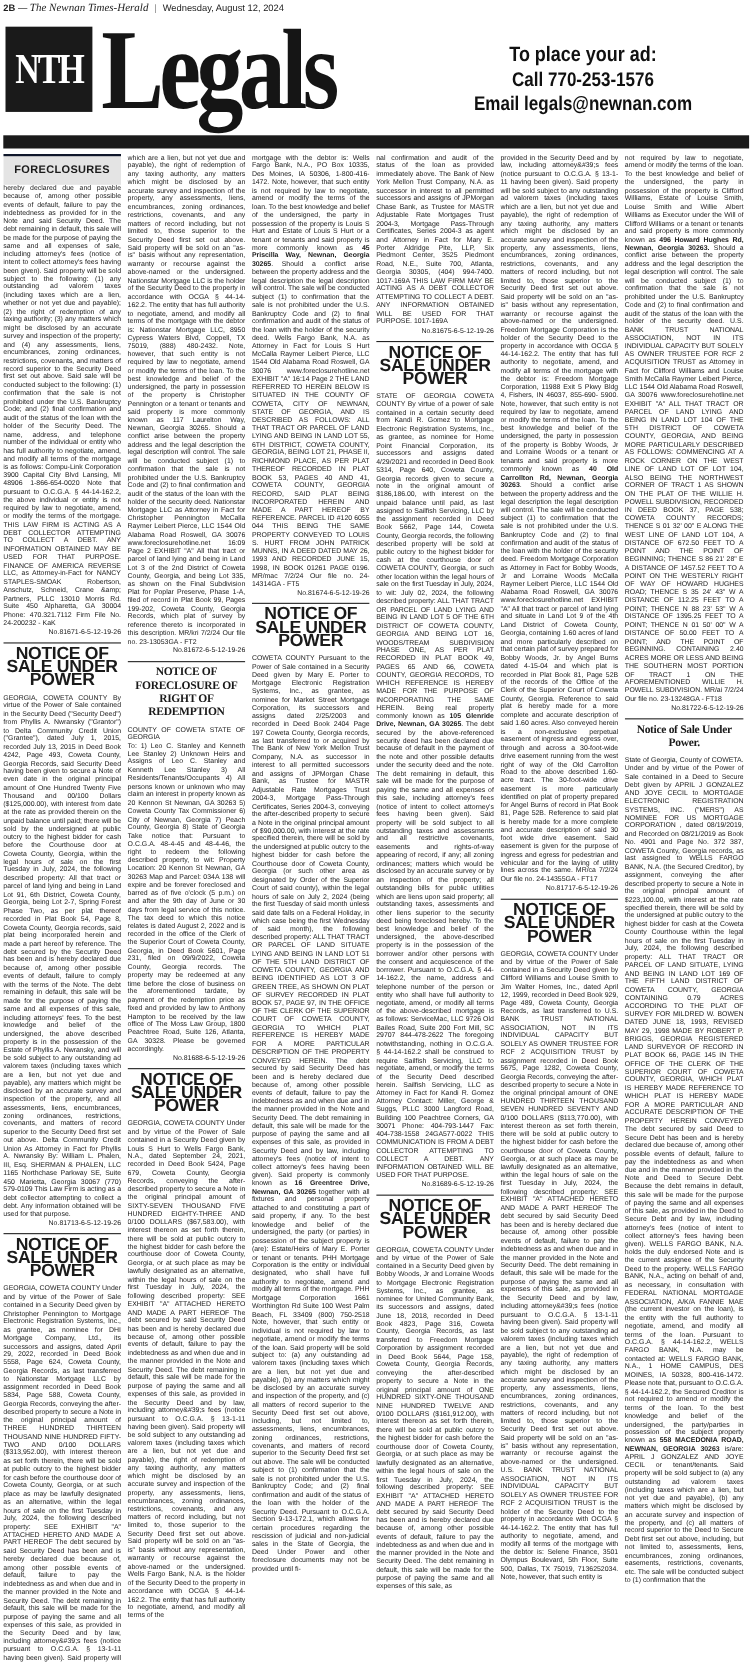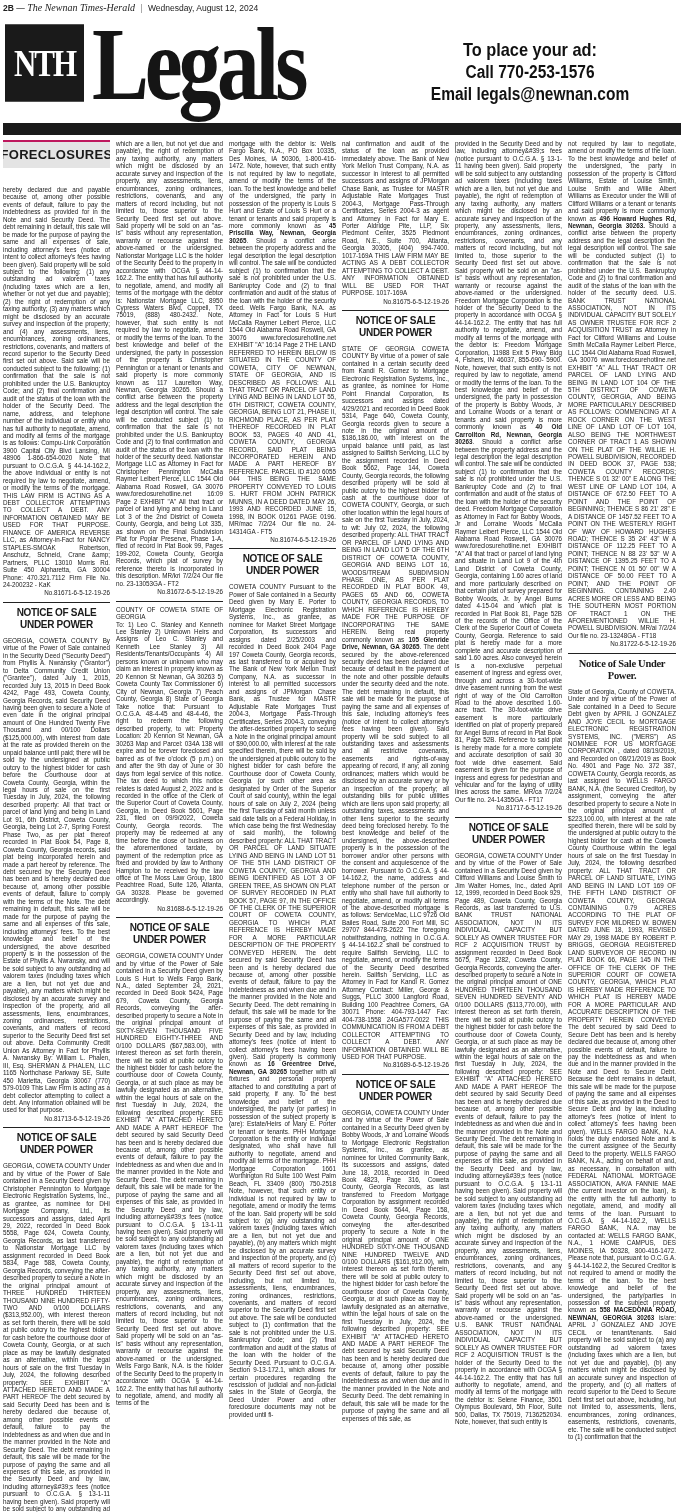--- a/index.html
+++ b/index.html
@@ -12,26 +12,26 @@
   .nth-box{position:absolute;left:5px;top:12px;width:79px;height:62px;background:#1a1a1a;color:#fff;font-family:"Liberation Serif",serif;font-weight:bold;font-size:31px;display:flex;align-items:center;justify-content:center;letter-spacing:-2px;transform:scaleY(1.25);}
   .legals-word{position:absolute;left:92px;top:-8px;font-family:"Liberation Serif",serif;font-weight:bold;font-size:104px;line-height:1;letter-spacing:-5px;color:#151515;transform:scaleX(0.82);transform-origin:left top;}
   .contact{position:absolute;left:400px;top:18px;width:260px;text-align:center;font-family:"Liberation Sans",sans-serif;font-weight:bold;color:#111;transform:scaleX(0.86);transform-origin:center top;}
   .contact .l1{font-size:19px;line-height:23px;}
   .contact .l2{font-size:18px;line-height:22px;}
   .contact .l3{font-size:18px;line-height:22px;}
   .rule{position:absolute;left:3px;top:103px;width:678px;height:12px;background:#1a1a1a;}
   .columns{position:absolute;left:3px;top:140px;width:678px;height:1372px;display:flex;gap:6px;}
   .col{flex:0 0 107px;width:107px;overflow:hidden;font-size:6.3px;line-height:7.45px;text-align:justify;}
   .col:nth-child(6){flex-basis:108px;width:108px;}
-  .section-bar{background:#e4e4e4;border-top:2px solid #be185d;height:26px;display:flex;align-items:center;justify-content:center;font-weight:bold;font-size:13px;letter-spacing:0.3px;margin-bottom:18px;}
+  .section-bar{background:#e4e4e4;border-top:2px solid #0f172a;height:26px;display:flex;align-items:center;justify-content:center;font-weight:bold;font-size:10px;letter-spacing:0.3px;margin-bottom:0;}
   .txt{margin:0;}
   .txt b{font-weight:bold;}
   .ref{text-align:right;margin:1px 0 0 0;}
   .divider{border-top:1px solid #222;margin:5px 0 4px 0;}
-  .notice-head{font-weight:bold;font-size:10px;line-height:12px;text-align:center;margin:2px 0 6px 0;letter-spacing:-0.3px;}
+  .notice-head{font-weight:bold;font-size:16px;line-height:12px;text-align:center;margin:2px 0 6px 0;letter-spacing:-0.3px;}
   .notice-head.serif{font-family:"Liberation Serif",serif;font-size:10.5px;}
 </style>
 </head>
 <body>
 
 <div class="folio">
   <span class="pg">2B</span>
   <span>—</span>
   <span class="paper">The Newnan Times-Herald</span>
   <span class="sep">|</span>
@@ -59,20 +59,21 @@
       <p class="txt"><span>GEORGIA, COWETA COUNTY By virtue of the Power of Sale contained in the Security Deed ("Security Deed") from Phyllis A. Nwransky ("Grantor") to Delta Community Credit Union ("Grantee"), dated July 1, 2015, recorded July 13, 2015 in Deed Book 4242, Page 493, Coweta County, Georgia Records, said Security Deed having been given to secure a Note of even date in the original principal amount of One Hundred Twenty Five Thousand and 00/100 Dollars ($125,000.00), with interest from date at the rate as provided therein on the unpaid balance until paid; there will be sold by the undersigned at public outcry to the highest bidder for cash before the Courthouse door at Coweta County, Georgia, within the legal hours of sale on the first Tuesday in July, 2024, the following described property: All that tract or parcel of land lying and being in Land Lot 91, 6th District, Coweta County, Georgia, being Lot 2-7, Spring Forest Phase Two, as per plat thereof recorded in Plat Book 54, Page 8, Coweta County, Georgia records, said plat being incorporated herein and made a part hereof by reference. The debt secured by the Security Deed has been and is hereby declared due because of, among other possible events of default, failure to comply with the terms of the Note. The debt remaining in default, this sale will be made for the purpose of paying the same and all expenses of this sale, including attorneys' fees. To the best knowledge and belief of the undersigned, the above described property is in the possession of the Estate of Phyllis A. Nwransky, and will be sold subject to any outstanding ad valorem taxes (including taxes which are a lien, but not yet due and payable), any matters which might be disclosed by an accurate survey and inspection of the property, and all assessments, liens, encumbrances, zoning ordinances, restrictions, covenants, and matters of record superior to the Security Deed first set out above. Delta Community Credit Union As Attorney in Fact for Phyllis A. Nwransky By: William L. Phalen, III, Esq. SHERMAN &amp; PHALEN, LLC 1165 Northchase Parkway SE, Suite 450 Marietta, Georgia 30067 (770) 579-0109 This Law Firm is acting as a debt collector attempting to collect a debt. Any information obtained will be used for that purpose.</span></p>
       <div class="ref">No.81713-6-5-12-19-26</div>
       <div class="divider"></div>
       <div class="notice-head">NOTICE OF SALE UNDER POWER</div>
       <p class="txt"><span>GEORGIA, COWETA COUNTY Under and by virtue of the Power of Sale contained in a Security Deed given by Christopher Pennington to Mortgage Electronic Registration Systems, Inc., as grantee, as nominee for DHI Mortgage Company, Ltd., its successors and assigns, dated April 29, 2022, recorded in Deed Book 5558, Page 624, Coweta County, Georgia Records, as last transferred to Nationstar Mortgage LLC by assignment recorded in Deed Book 5834, Page 588, Coweta County, Georgia Records, conveying the after-described property to secure a Note in the original principal amount of THREE HUNDRED THIRTEEN THOUSAND NINE HUNDRED FIFTY-TWO AND 0/100 DOLLARS ($313,952.00), with interest thereon as set forth therein, there will be sold at public outcry to the highest bidder for cash before the courthouse door of Coweta County, Georgia, or at such place as may be lawfully designated as an alternative, within the legal hours of sale on the first Tuesday in July, 2024, the following described property: SEE EXHIBIT "A" ATTACHED HERETO AND MADE A PART HEREOF The debt secured by said Security Deed has been and is hereby declared due because of, among other possible events of default, failure to pay the indebtedness as and when due and in the manner provided in the Note and Security Deed. The debt remaining in default, this sale will be made for the purpose of paying the same and all expenses of this sale, as provided in the Security Deed and by law, including attorney&amp;#39;s fees (notice pursuant to O.C.G.A. § 13-1-11 having been given). Said property will be sold subject to any outstanding ad valorem taxes (including taxes</span></p>
     </div>
   <div class="col">
       <p class="txt"><span>which are a lien, but not yet due and payable), the right of redemption of any taxing authority, any matters which might be disclosed by an accurate survey and inspection of the property, any assessments, liens, encumbrances, zoning ordinances, restrictions, covenants, and any matters of record including, but not limited to, those superior to the Security Deed first set out above. Said property will be sold on an "as-is" basis without any representation, warranty or recourse against the above-named or the undersigned. Nationstar Mortgage LLC is the holder of the Security Deed to the property in accordance with OCGA § 44-14-162.2. The entity that has full authority to negotiate, amend, and modify all terms of the mortgage with the debtor is: Nationstar Mortgage LLC, 8950 Cypress Waters Blvd, Coppell, TX 75019, (888) 480-2432. Note, however, that such entity is not required by law to negotiate, amend or modify the terms of the loan. To the best knowledge and belief of the undersigned, the party in possession of the property is Christopher Pennington or a tenant or tenants and said property is more commonly known as 117 Laurelton Way, Newnan, Georgia 30265. Should a conflict arise between the property address and the legal description the legal description will control. The sale will be conducted subject (1) to confirmation that the sale is not prohibited under the U.S. Bankruptcy Code and (2) to final confirmation and audit of the status of the loan with the holder of the security deed. Nationstar Mortgage LLC as Attorney in Fact for Christopher Pennington McCalla Raymer Leibert Pierce, LLC 1544 Old Alabama Road Roswell, GA 30076 www.foreclosurehotline.net 16:09 Page 2 EXHIBIT "A" All that tract or parcel of land lying and being in Land Lot 3 of the 2nd District of Coweta County, Georgia, and being Lot 335, as shown on the Final Subdivision Plat for Poplar Preserve, Phase 1-A, filed of record in Plat Book 99, Pages 199-202, Coweta County, Georgia Records, which plat of survey by reference thereto is incorporated in this description. MR/kri 7/2/24 Our file no. 23-13053GA - FT2</span></p>
       <div class="ref">No.81672-6-5-12-19-26</div>
       <div class="divider"></div>
+      <div class="notice-head serif">NOTICE OF FORECLOSURE OF RIGHT OF REDEMPTION</div>
       <p class="txt"><span>COUNTY OF COWETA STATE OF GEORGIA</span></p>
       <p class="txt"><span>To: 1) Leo C. Stanley and Kenneth Lee Stanley 2) Unknown Heirs and Assigns of Leo C. Stanley and Kenneth Lee Stanley 3) All Residents/Tenants/Occupants 4) All persons known or unknown who may claim an interest in property known as 20 Kennon St Newnan, GA 30263 5) Coweta County Tax Commissioner 6) City of Newnan, Georgia 7) Peach County, Georgia 8) State of Georgia Take notice that: Pursuant to O.C.G.A. 48-4-45 and 48-4-46, the right to redeem the following described property, to wit: Property Location: 20 Kennon St Newnan, GA 30263 Map and Parcel: 034A 138 will expire and be forever foreclosed and barred as of five o'clock (5 p.m.) on and after the 9th day of June or 30 days from legal service of this notice. The tax deed to which this notice relates is dated August 2, 2022 and is recorded in the office of the Clerk of the Superior Court of Coweta County, Georgia, in Deed Book 5601, Page 231, filed on 09/9/2022, Coweta County, Georgia records. The property may be redeemed at any time before the close of business on the aforementioned tardate, by payment of the redemption price as fixed and provided by law to Anthony Hampton to be received by the law office of The Moss Law Group, 1800 Peachtree Road, Suite 126, Atlanta, GA 30328. Please be governed accordingly.</span></p>
       <div class="ref">No.81688-6-5-12-19-26</div>
       <div class="divider"></div>
       <div class="notice-head">NOTICE OF SALE UNDER POWER</div>
       <p class="txt"><span>GEORGIA, COWETA COUNTY Under and by virtue of the Power of Sale contained in a Security Deed given by Louis S Hurt to Wells Fargo Bank, N.A., dated September 24, 2021, recorded in Deed Book 5424, Page 679, Coweta County, Georgia Records, conveying the after-described property to secure a Note in the original principal amount of SIXTY-SEVEN THOUSAND FIVE HUNDRED EIGHTY-THREE AND 0/100 DOLLARS ($67,583.00), with interest thereon as set forth therein, there will be sold at public outcry to the highest bidder for cash before the courthouse door of Coweta County, Georgia, or at such place as may be lawfully designated as an alternative, within the legal hours of sale on the first Tuesday in July, 2024, the following described property: SEE EXHIBIT "A" ATTACHED HERETO AND MADE A PART HEREOF The debt secured by said Security Deed has been and is hereby declared due because of, among other possible events of default, failure to pay the indebtedness as and when due and in the manner provided in the Note and Security Deed. The debt remaining in default, this sale will be made for the purpose of paying the same and all expenses of this sale, as provided in the Security Deed and by law, including attorney&amp;#39;s fees (notice pursuant to O.C.G.A. § 13-1-11 having been given). Said property will be sold subject to any outstanding ad valorem taxes (including taxes which are a lien, but not yet due and payable), the right of redemption of any taxing authority, any matters which might be disclosed by an accurate survey and inspection of the property, any assessments, liens, encumbrances, zoning ordinances, restrictions, covenants, and any matters of record including, but not limited to, those superior to the Security Deed first set out above. Said property will be sold on an "as-is" basis without any representation, warranty or recourse against the above-named or the undersigned. Wells Fargo Bank, N.A. is the holder of the Security Deed to the property in accordance with OCGA § 44-14-162.2. The entity that has full authority to negotiate, amend, and modify all terms of the</span></p>
     </div>
   <div class="col">
       <p class="txt"><span>mortgage with the debtor is: Wells Fargo Bank, N.A., PO Box 10335, Des Moines, IA 50306, 1-800-416-1472. Note, however, that such entity is not required by law to negotiate, amend or modify the terms of the loan. To the best knowledge and belief of the undersigned, the party in possession of the property is Louis S Hurt and Estate of Louis S Hurt or a tenant or tenants and said property is more commonly known as </span><b>45 Priscilla Way, Newnan, Georgia 30265</b><span>. Should a conflict arise between the property address and the legal description the legal description will control. The sale will be conducted subject (1) to confirmation that the sale is not prohibited under the U.S. Bankruptcy Code and (2) to final confirmation and audit of the status of the loan with the holder of the security deed. Wells Fargo Bank, N.A. as Attorney in Fact for Louis S Hurt McCalla Raymer Leibert Pierce, LLC 1544 Old Alabama Road Roswell, GA 30076 www.foreclosurehotline.net EXHIBIT "A" 16:14 Page 2 THE LAND REFERRED TO HEREIN BELOW IS SITUATED IN THE COUNTY OF COWETA, CITY OF NEWNAN, STATE OF GEORGIA, AND IS DESCRIBED AS FOLLOWS: ALL THAT TRACT OR PARCEL OF LAND LYING AND BEING IN LAND LOT 55, 6TH DISTRICT, COWETA COUNTY, GEORGIA, BEING LOT 21, PHASE II, RICHMOND PLACE, AS PER PLAT THEREOF RECORDED IN PLAT BOOK 53, PAGES 40 AND 41, COWETA COUNTY, GEORGIA RECORD, SAID PLAT BEING INCORPORATED HEREIN AND MADE A PART HEREOF BY REFERENCE. PARCEL ID #120 6055 044 THIS BEING THE SAME PROPERTY CONVEYED TO LOUIS S. HURT FROM JOHN PATRICK MUNNS, IN A DEED DATED MAY 26, 1993 AND RECORDED JUNE 15, 1998, IN BOOK 01261 PAGE 0196. MR/mac 7/2/24 Our file no. 24-14314GA - FT5</span></p>
       <div class="ref">No.81674-6-5-12-19-26</div>

